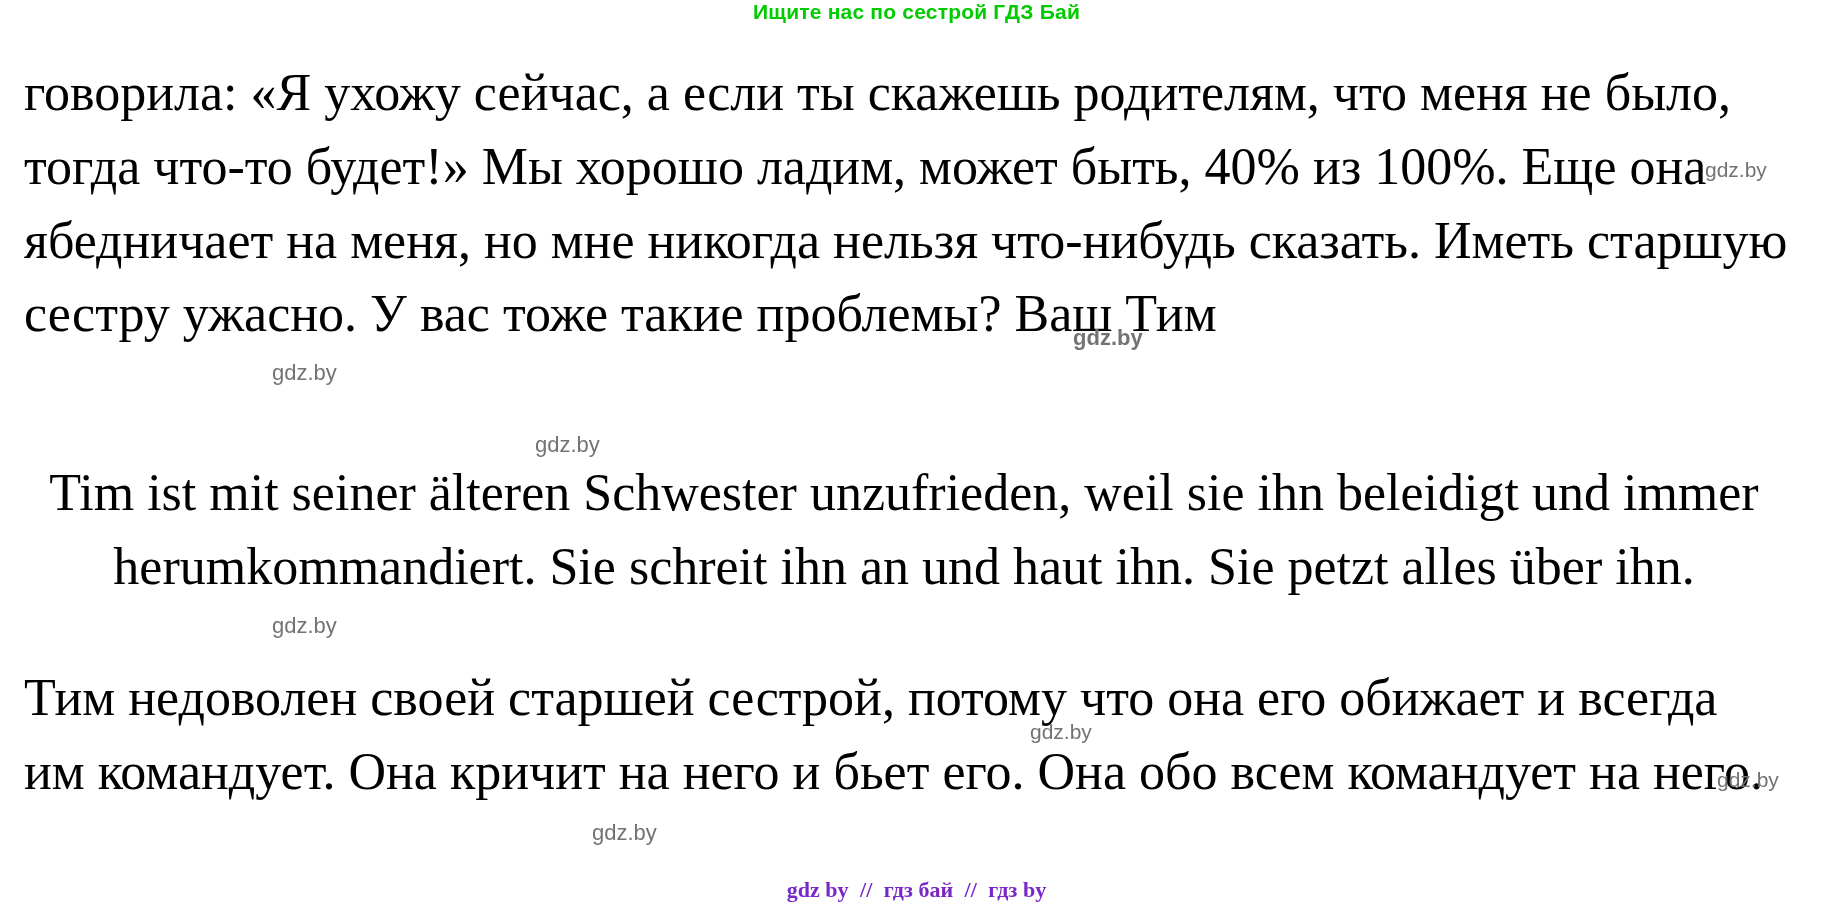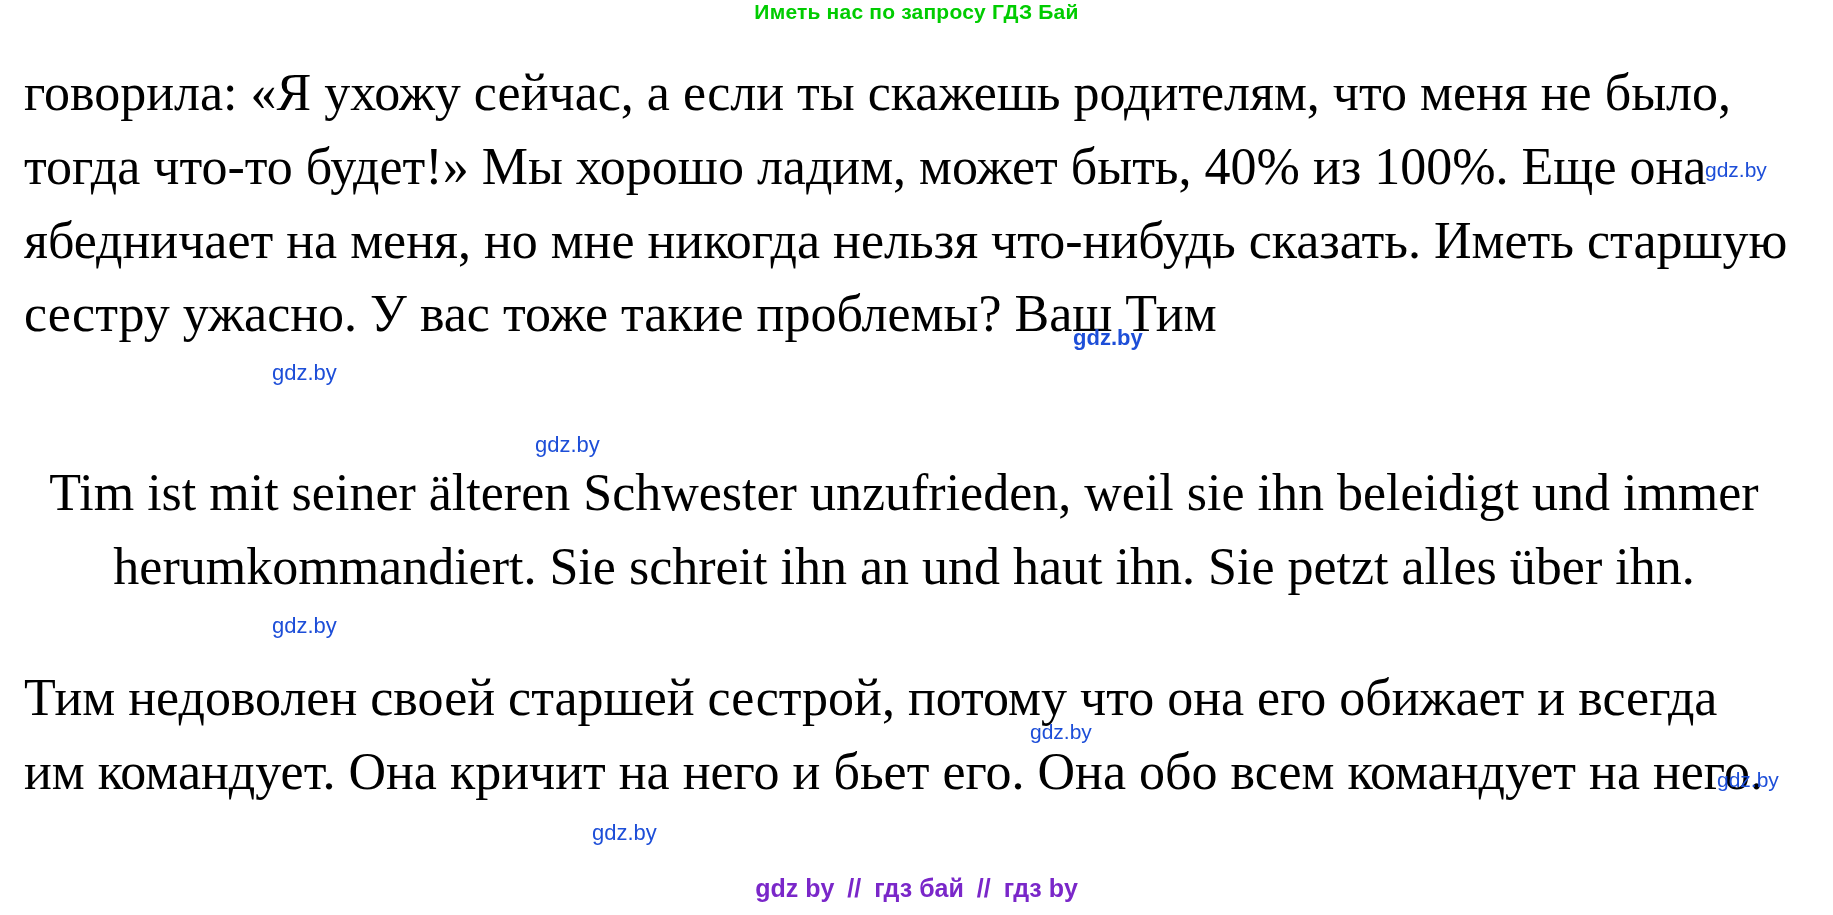--- a/index.html
+++ b/index.html
@@ -68,56 +68,56 @@
   .para-ru-2 {
     position: absolute;
     top: 615px;
     left: 0px;
     width: 1760px;
   }
 
   .wm {
     position: absolute;
     font-family: "Liberation Sans", sans-serif;
-    color: #1d4ed8;
+    color: #737373;
     font-size: 22px;
     white-space: nowrap;
     pointer-events: none;
   }
   .wm.small { font-size: 21px; }
   .wm.bold  { font-weight: bold; font-size: 22px; }
 
   .bottom-links {
     position: absolute;
     bottom: 12px;
     left: 0;
     width: 100%;
     text-align: center;
-    font-family: Liberation Sans, sans-serif;
-    font-size: 25px;
+    font-family: Liberation Serif, serif;
+    font-size: 22px;
     font-weight: bold;
     color: #7a27c9;
   }
   .bottom-links .sep {
     color: #7a27c9;
     font-weight: bold;
     padding: 0 6px;
   }
   .bottom-links a {
     color: #7a27c9;
     text-decoration: none;
     font-weight: bold;
   }
 </style>
 </head>
 <body>
 
 <div class="page">
 
-  <div class="top-banner">Иметь нас по запросу ГДЗ Бай</div>
+  <div class="top-banner">Ищите нас по сестрой ГДЗ Бай</div>
 
   <div class="content">
 
     <p class="para para-ru-1">говорила: «Я ухожу сейчас, а если ты скажешь родителям, что меня не было, тогда что-то будет!» Мы хорошо ладим, может быть, 40%  из 100%. Еще она ябедничает на меня, но мне никогда нельзя что-нибудь сказать. Иметь старшую сестру ужасно. У вас тоже такие проблемы? Ваш Тим</p>
 
     <p class="para para-de">Tim ist mit seiner älteren Schwester unzufrieden, weil sie ihn beleidigt und immer herumkommandiert. Sie schreit ihn an und haut ihn. Sie petzt alles über ihn.</p>
 
     <p class="para para-ru-2">Тим недоволен своей старшей сестрой, потому что она его обижает и всегда им командует. Она кричит на него и бьет его. Она обо всем командует на него.</p>
 
   </div>

